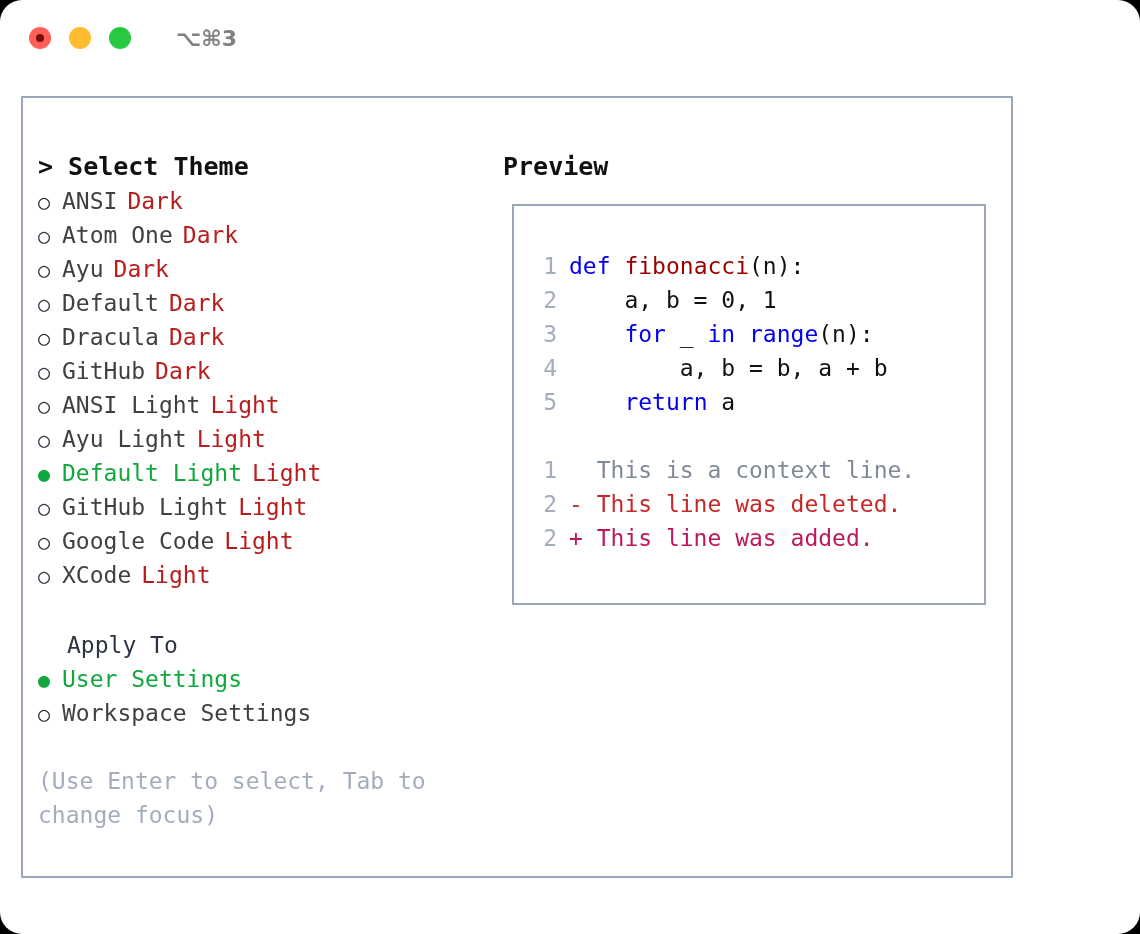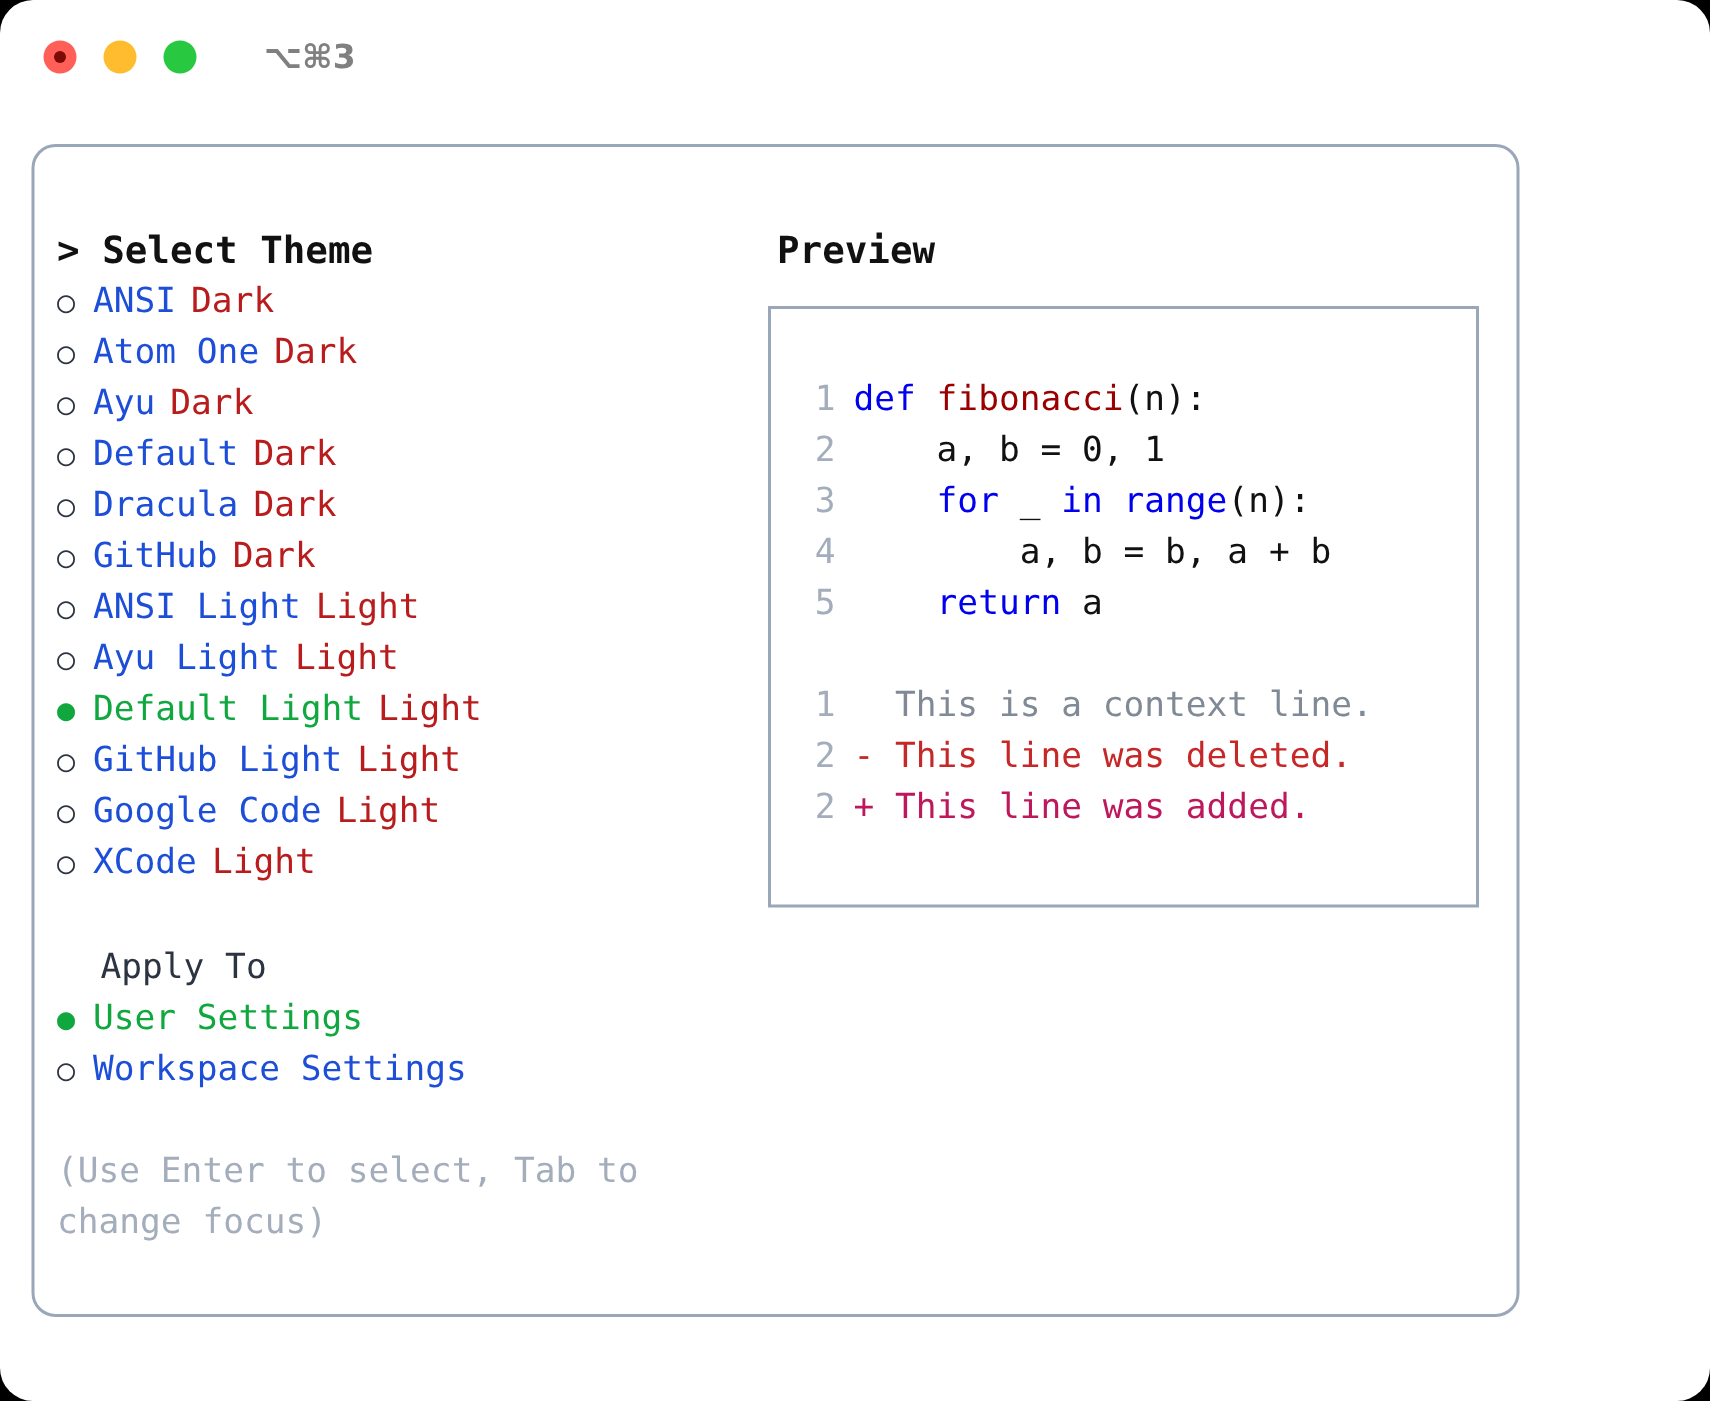--- a/index.html
+++ b/index.html
@@ -67,21 +67,21 @@
   }
 
   
   .panel {
     position: absolute;
     left: 21px;
     top: 96px;
     width: 992px;
     height: 782px;
     border: 2px solid #9aa7b8;
-    border-radius: 16px;
+    border-radius: 1px;
     box-sizing: border-box;
     background: #ffffff;
   }
 
   .panel-cols {
     position: absolute;
     left: 0; top: 0;
     width: 100%;
     height: 100%;
   }
@@ -116,21 +116,21 @@
   .marker {
     width: 24px;
     flex: 0 0 24px;
     font-size: 20px;
     color: #2b3440;
     line-height: 34px;
     display: inline-block;
   }
   .marker.selected { color: #10a83e; }
   .opt-name {
-    color: #1d4ed8;
+    color: #404040;
   }
   .opt-name.selected { color: #10a83e; }
   .opt-tag {
     color: #b91c1c;
     margin-left: 10px;
   }
 
   .apply-block {
     margin-top: 36px;
   }
@@ -157,21 +157,20 @@
     left: 480px;
     top: 52px;
     width: 500px;
   }
   .preview-title {
     font-size: 25px;
     font-weight: 700;
     color: #111111;
     line-height: 34px;
     white-space: pre;
-    margin-left: 15px;
   }
   .preview-box {
     margin-top: 20px;
     margin-left: 9px;
     width: 474px;
     height: 401px;
     border: 2px solid #9aa7b8;
     box-sizing: border-box;
     background: #ffffff;
     position: relative;

